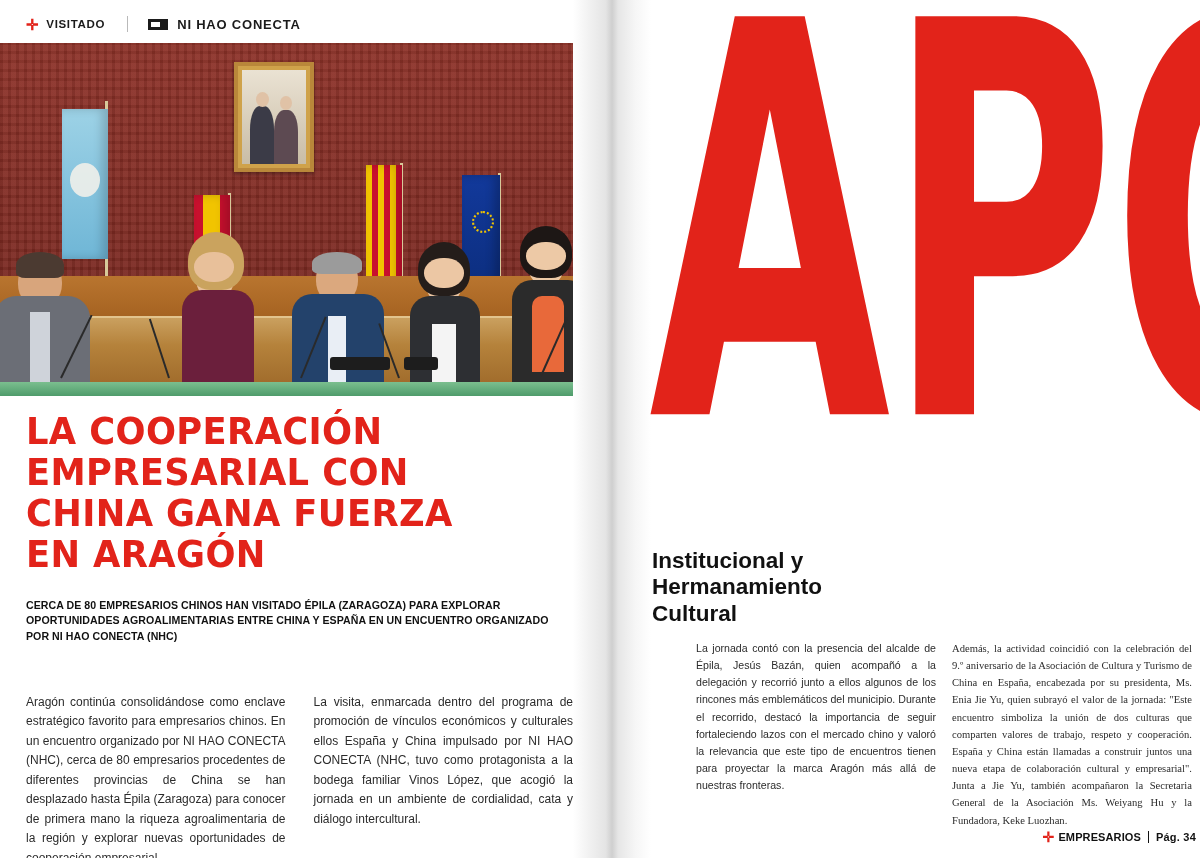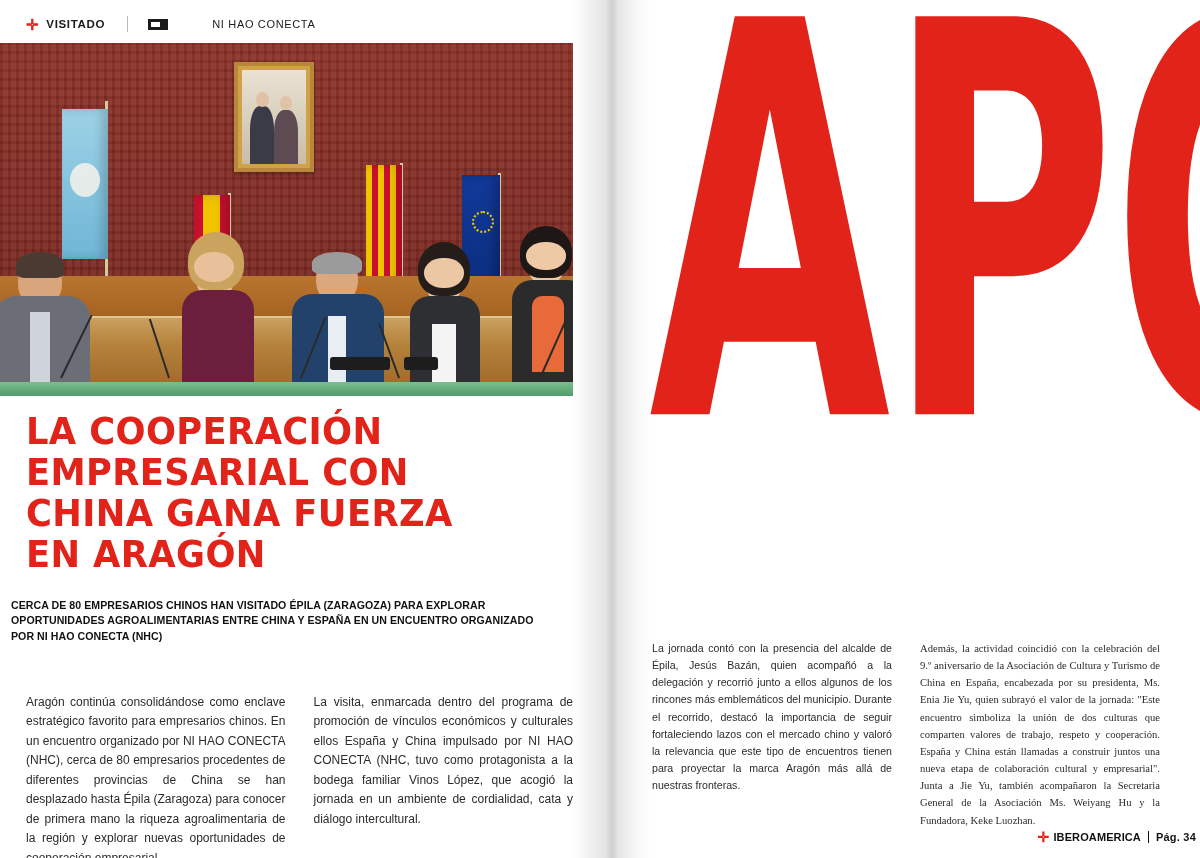--- a/index.html
+++ b/index.html
@@ -33,21 +33,21 @@
   .divider-v{
     width:1px;height:16px;background:#b9b9b9;margin:0 20px 0 22px;
   }
   .flagmark{
     display:inline-block;width:20px;height:11px;margin-right:9px;position:relative;
     background:#1b1b1b;
   }
   .flagmark::after{
     content:"";position:absolute;left:3px;top:3px;width:9px;height:5px;background:#fff;
   }
-  .kicker2{font-size:11px;font-weight:normal;letter-spacing:.06em;color:#1b1b1b;margin-left:35px;}
+  .kicker2{font-size:13px;font-weight:bold;letter-spacing:.06em;color:#1b1b1b;}
 
   
   .photo{
     position:absolute;left:0;top:43px;width:605px;height:353px;overflow:hidden;
     background:#7a2a22;
   }
   .photo .wall{
     position:absolute;inset:0;
     background:
       repeating-linear-gradient(90deg, rgba(0,0,0,.07) 0 3px, rgba(255,255,255,.03) 3px 8px),
@@ -88,21 +88,21 @@
   
   .headline{
     position:absolute;left:26px;top:411px;width:530px;
     color:#e2231a;font-weight:bold;
     font-family:"DejaVu Sans", sans-serif;
     font-size:38px;line-height:1.08;letter-spacing:.01em;
     text-transform:uppercase;
     transform:scaleX(.93);transform-origin:left top;
   }
   .standfirst{
-    position:absolute;left:11px;top:598px;width:545px;
+    position:absolute;left:26px;top:598px;width:545px;
     font-size:10.6px;font-weight:bold;line-height:1.45;color:#111;
     letter-spacing:.005em;text-transform:uppercase;
   }
   .lcols{
     position:absolute;left:26px;top:650px;width:547px;
     display:flex;gap:28px;
   }
   .lcol{width:260px;font-size:12px;line-height:1.62;color:#2b2b2b;text-align:justify;margin-top:43px;}
 
   
@@ -112,21 +112,21 @@
     color:#e2231a;font-family:"DejaVu Sans", sans-serif;font-weight:bold;
     font-size:300px;line-height:0.86;letter-spacing:-0.012em;
     transform:scale(1.04,1.82);transform-origin:left top;
     white-space:nowrap;overflow:hidden;
   }
   .subhead{
     position:absolute;left:1px;top:548px;width:250px;
     font-size:22.5px;font-weight:bold;line-height:1.17;color:#111;
   }
   .rcols{
-    position:absolute;left:1px;top:640px;width:540px;display:flex;gap:28px;
+    position:absolute;left:1px;top:640px;width:540px;display:flex;gap:16px;justify-content:flex-end;
   }
   .rcol{width:240px;font-size:10.6px;line-height:1.62;color:#2b2b2b;text-align:justify;}
   .rcol.second{padding-top:-0px;font-family:Liberation Serif, serif;}
 
   .footer{
     position:absolute;right:4px;bottom:14px;
     display:flex;align-items:center;gap:4px;
     font-size:11px;font-weight:bold;color:#111;letter-spacing:.02em;
   }
   .footer .fplus{color:#e2231a;font-size:14px;line-height:1;}
@@ -235,27 +235,28 @@
       <div class="lcol">Aragón continúa consolidándose como enclave estratégico favorito para empresarios chinos. En un encuentro organizado por NI HAO CONECTA (NHC), cerca de 80 empresarios procedentes de diferentes provincias de China se han desplazado hasta Épila (Zaragoza) para conocer de primera mano la riqueza agroalimentaria de la región y explorar nuevas oportunidades de cooperación empresarial.</div>
       <div class="lcol">La visita, enmarcada dentro del programa de promoción de vínculos económicos y culturales ellos España y China impulsado por NI HAO CONECTA (NHC, tuvo como protagonista a la bodega familiar Vinos López, que acogió la jornada en un ambiente de cordialidad, cata y diálogo intercultural.</div>
     </div>
   </div>
 
   <div class="spine"></div>
 
   <div class="right">
     <div class="apoyo">APOYO</div>
 
+    <div class="subhead">Institucional y Hermanamiento Cultural</div>
 
     <div class="rcols">
       <div class="rcol">La jornada contó con la presencia del alcalde de Épila, Jesús Bazán, quien acompañó a la delegación y recorrió junto a ellos algunos de los rincones más emblemáticos del municipio. Durante el recorrido, destacó la importancia de seguir fortaleciendo lazos con el mercado chino y valoró la relevancia que este tipo de encuentros tienen para proyectar la marca Aragón más allá de nuestras fronteras.</div>
       <div class="rcol second">Además, la actividad coincidió con la celebración del 9.º aniversario de la Asociación de Cultura y Turismo de China en España, encabezada por su presidenta, Ms. Enia Jie Yu, quien subrayó el valor de la jornada: "Este encuentro simboliza la unión de dos culturas que comparten valores de trabajo, respeto y cooperación. España y China están llamadas a construir juntos una nueva etapa de colaboración cultural y empresarial". Junta a Jie Yu, también acompañaron la Secretaria General de la Asociación Ms. Weiyang Hu y la Fundadora, Keke Luozhan.</div>
     </div>
 
     <div class="footer">
       <span class="fplus">✛</span>
-      <span class="brand">IBEROAMERICA</span>
+      <span class="brand">EMPRESARIOS</span>
       <span class="bar"></span>
       <span>Pág. 34</span>
     </div>
   </div>
 
 </div>
 
 </body></html>

